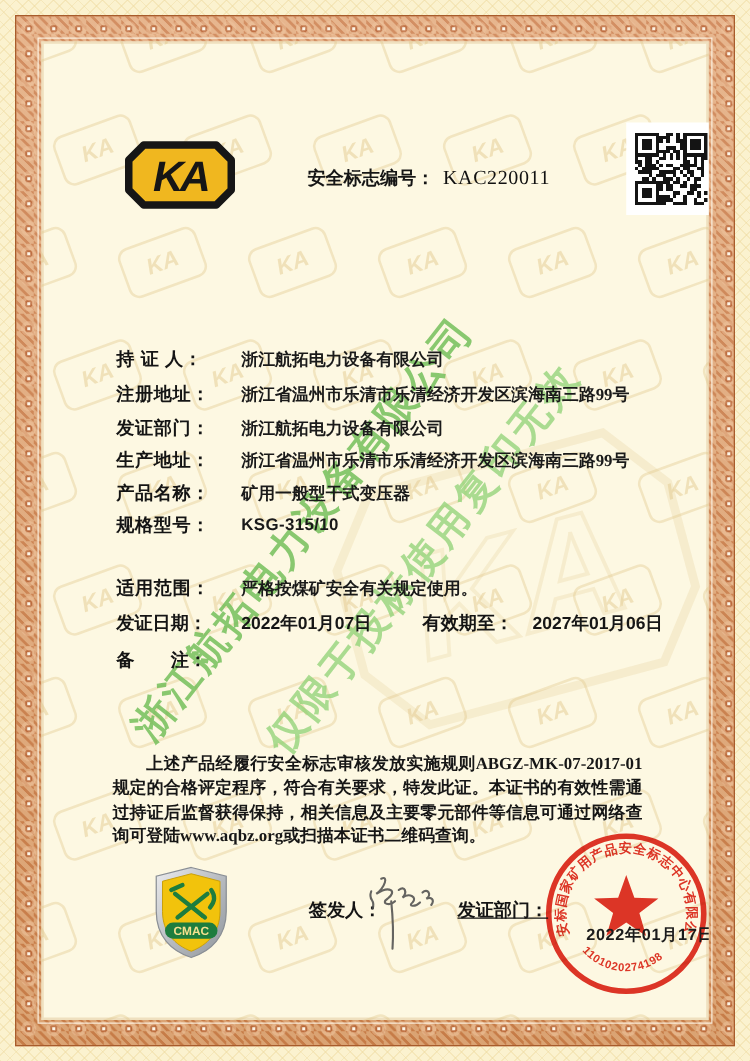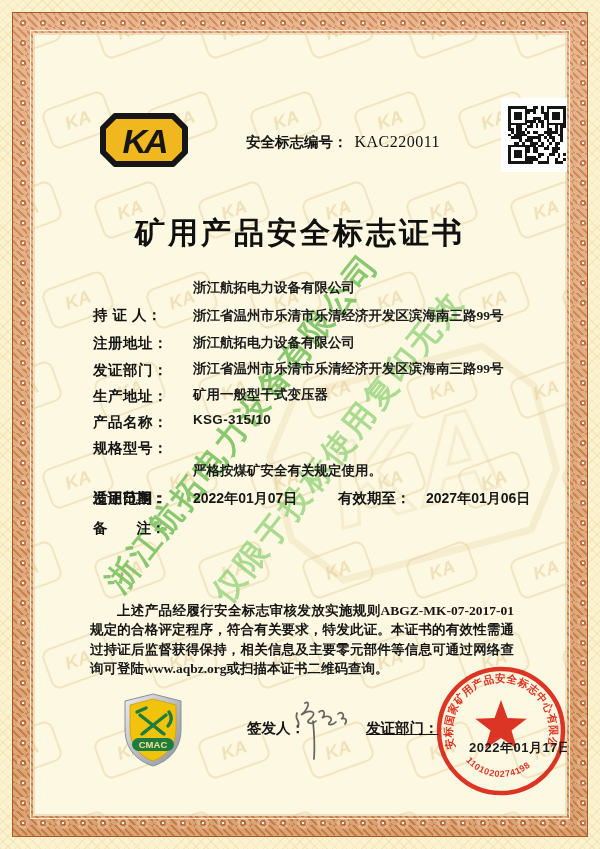--- a/index.html
+++ b/index.html
@@ -51,21 +51,21 @@
   .cert-no .val{font:400 16px "Liberation Serif",serif;color:#111;margin-left:7px;letter-spacing:.5px;}
   .qr-box{position:absolute;left:468px;top:65px;width:72px;height:74px;background:#fff;z-index:3;
     display:flex;align-items:center;justify-content:center;}
   
   .title{
     position:absolute;left:0;top:180px;width:100%;text-align:center;z-index:3;
     font:900 30px "Liberation Serif",serif;color:#101010;letter-spacing:3px;
   }
   
   .frow{position:absolute;left:60px;right:52px;display:flex;align-items:flex-start;z-index:3;}
-  .frow .lab{flex:none;width:100px;font:700 14.5px "Liberation Sans",sans-serif;color:#141414;letter-spacing:.5px;margin-top:28px;}
+  .frow .lab{flex:none;width:100px;font:700 14.5px "Liberation Sans",sans-serif;color:#141414;letter-spacing:.5px;}
   .frow.wide .lab{width:167px;letter-spacing:0;}
   .val{font:600 13.5px "Liberation Serif",serif;color:#1a1a1a;padding-top:1px;}
   .val.sans{font:700 13.5px "Liberation Sans",sans-serif;letter-spacing:.3px;}
   .daterow{position:absolute;left:60px;top:456px;z-index:3;font-size:0;}
   .daterow .lab{display:inline-block;font:700 14.5px "Liberation Sans",sans-serif;color:#141414;}
   .daterow .d1{width:100px;}
   .daterow .dv{display:inline-block;font:700 14px "Liberation Sans",sans-serif;color:#161616;}
   .daterow .v1{width:145px;}
   .daterow .d2{width:88px;}
   .remark{position:absolute;left:60px;top:486px;z-index:3;font:700 14.5px "Liberation Sans",sans-serif;color:#141414;}
@@ -414,21 +414,20 @@
           <rect x="11" y="20" width="1" height="1" fill="#141414"></rect>
           <rect x="12" y="20" width="1" height="1" fill="#141414"></rect>
           <rect x="13" y="20" width="1" height="1" fill="#141414"></rect>
           <rect x="14" y="20" width="1" height="1" fill="#141414"></rect>
           <rect x="17" y="20" width="1" height="1" fill="#141414"></rect>
           <rect x="18" y="20" width="1" height="1" fill="#141414"></rect>
           <rect x="19" y="20" width="1" height="1" fill="#141414"></rect>
         </svg>
     </div>
 
-    <div class="title">矿用产品安全标志证书</div>
 
     <div class="frow" style="top:245px">
       <span class="lab">持 证 人：</span>
       <span class="val">浙江航拓电力设备有限公司</span>
     </div>
     <div class="frow" style="top:273px">
       <span class="lab">注册地址：</span>
       <span class="val">浙江省温州市乐清市乐清经济开发区滨海南三路99号</span>
     </div>
     <div class="frow" style="top:300px">

